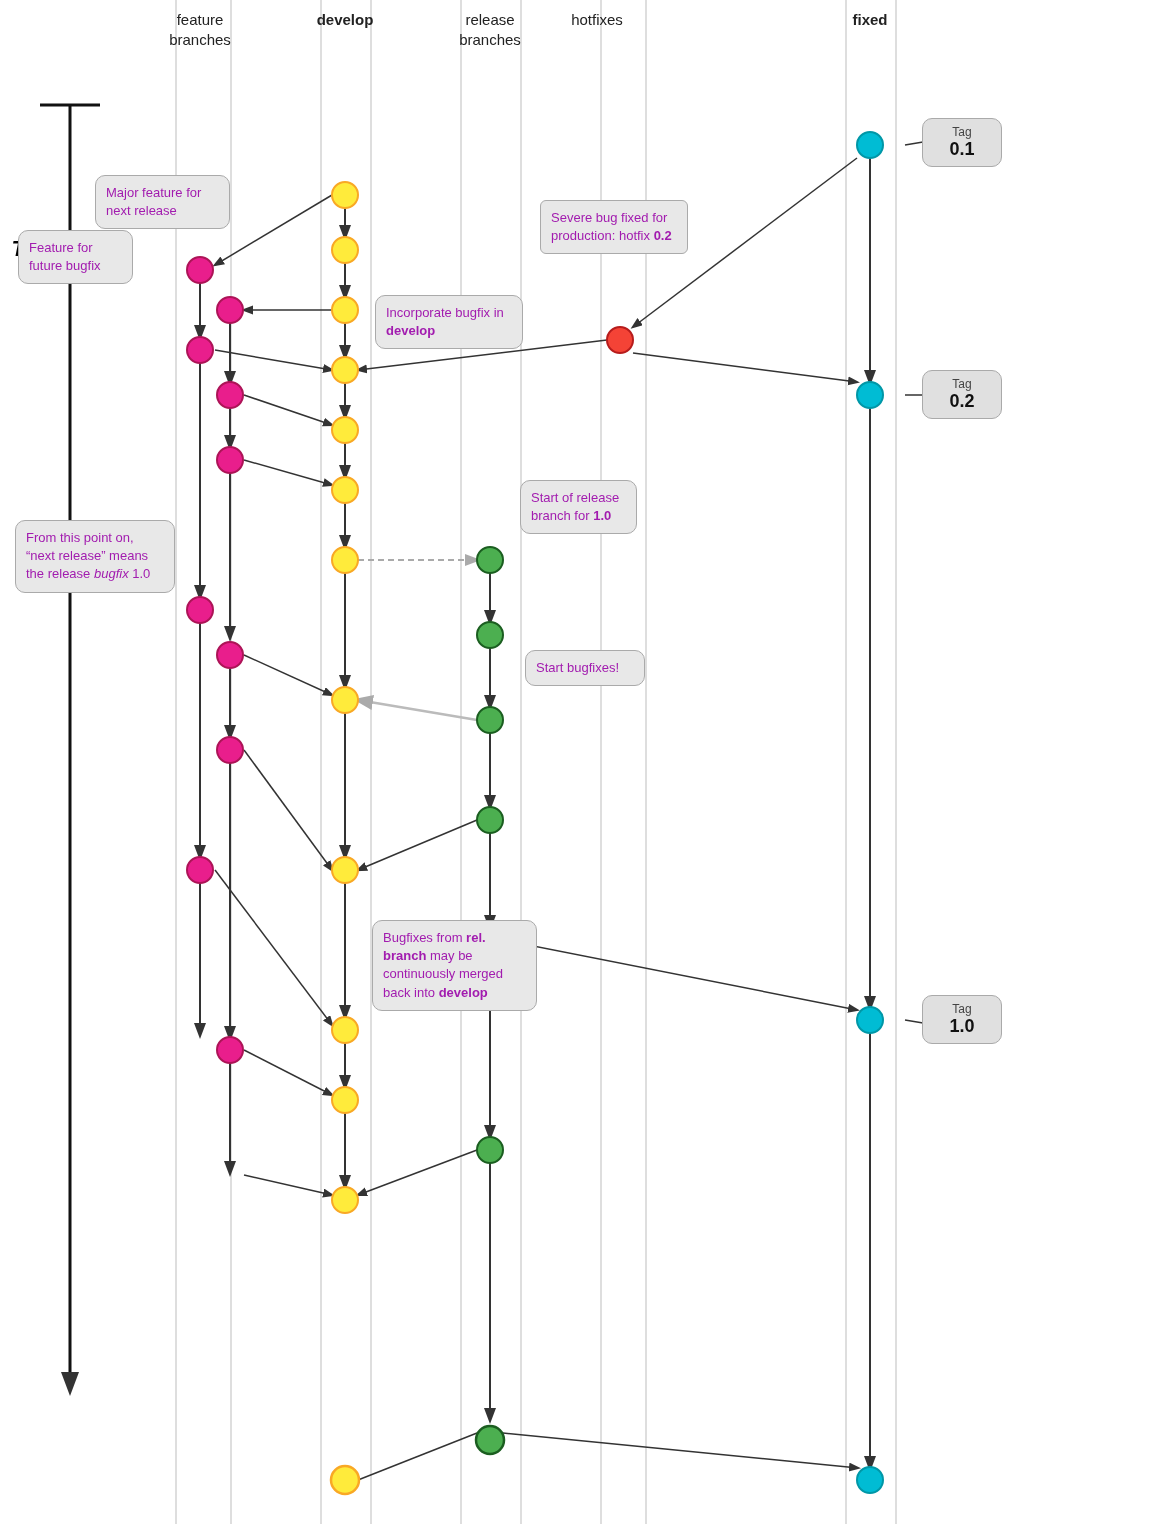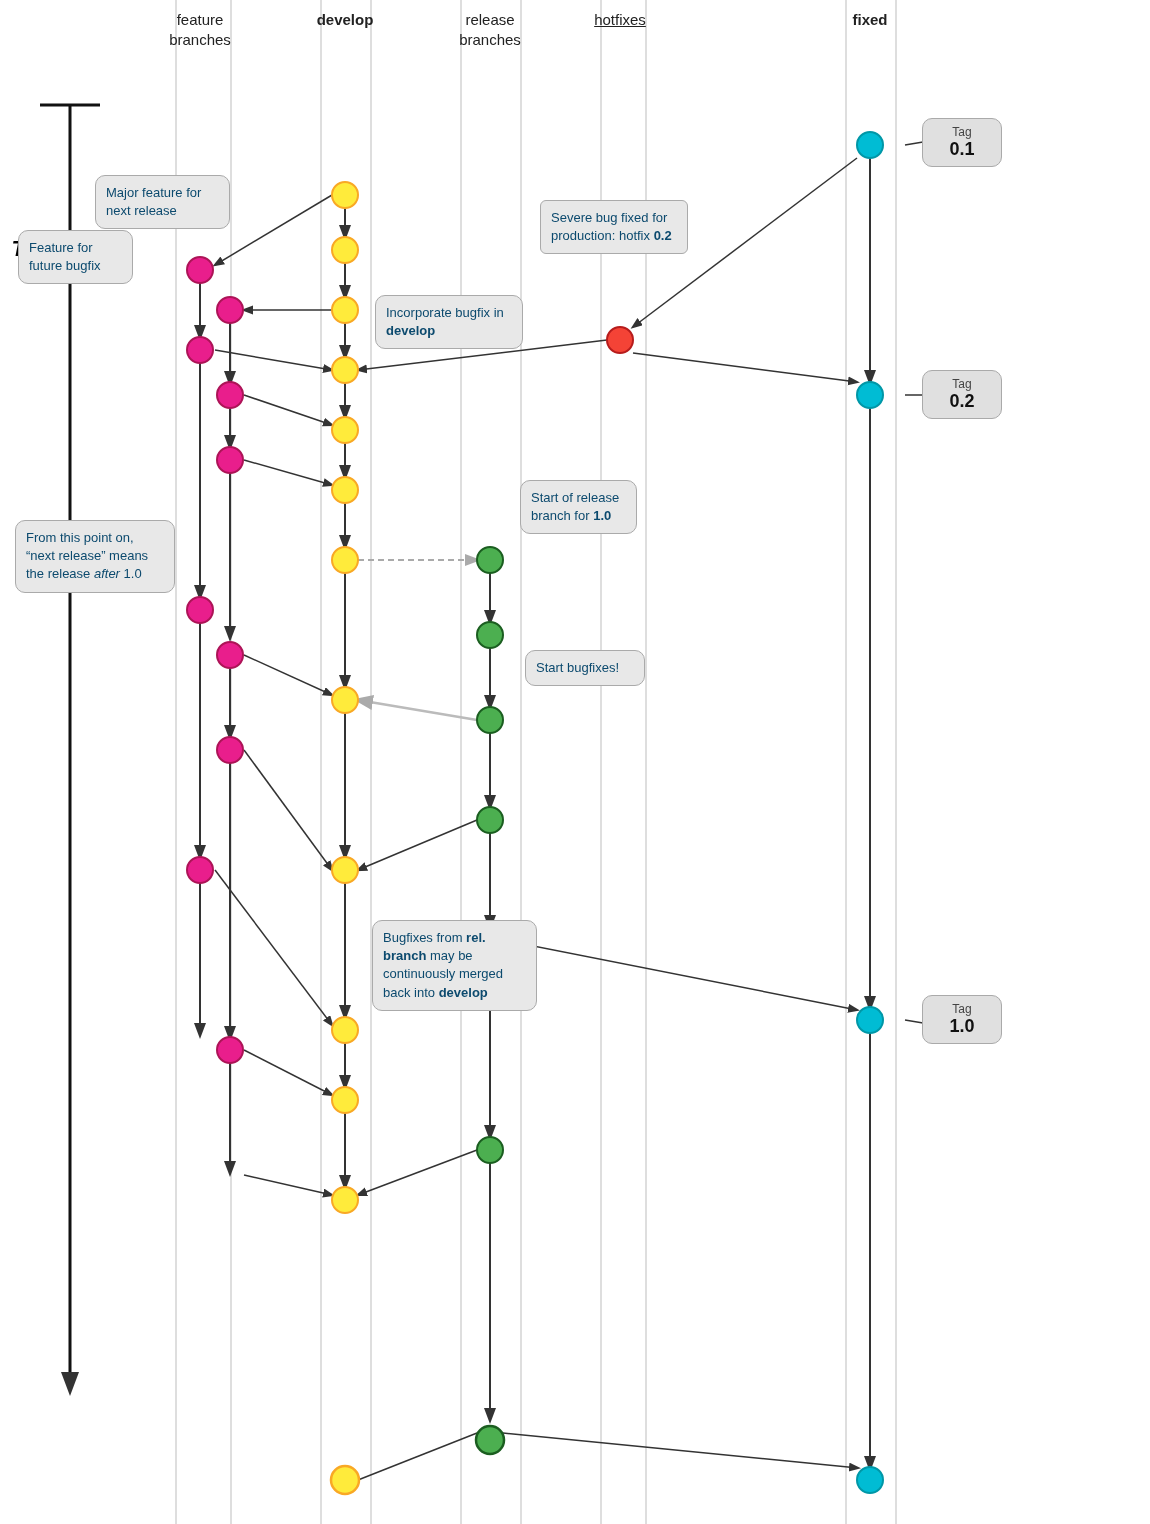--- a/index.html
+++ b/index.html
@@ -42,21 +42,21 @@
     }
 
     .callout {
       position: absolute;
       background: #e8e8e8;
       border: 1.5px solid #aaa;
       border-radius: 10px;
       padding: 8px 10px;
       font-size: 13px;
       line-height: 1.4;
-      color: #0c4a6e;
+      color: #a21caf;
       z-index: 20;
     }
     .callout b { font-weight: bold; }
     .callout i { font-style: italic; }
 
     svg.arrows {
       position: absolute;
       top: 0;
       left: 0;
       width: 1150px;
@@ -176,21 +176,21 @@
 <div class="lane-line" style="left:460px"></div>
 <div class="lane-line" style="left:520px"></div>
 <div class="lane-line" style="left:600px"></div>
 <div class="lane-line" style="left:645px"></div>
 <div class="lane-line" style="left:845px"></div>
 <div class="lane-line" style="left:895px"></div>
 
 <div class="col-label" style="left:145px; width:110px;">feature<br>branches</div>
 <div class="col-label bold" style="left:295px; width:100px;"><b>develop</b></div>
 <div class="col-label" style="left:435px; width:110px;">release<br>branches</div>
-<div class="col-label" style="left:575px; width:90px;text-decoration:underline;">hotfixes</div>
+<div class="col-label" style="left:552px; width:90px;">hotfixes</div>
 <div class="col-label bold" style="left:830px; width:80px;"><b>fixed</b></div>
 
 <div style="position:absolute;left:28px;top:220px;font-size:22px;font-weight:bold;font-style:italic;transform:rotate(-90deg);transform-origin:center;writing-mode:vertical-rl;text-orientation:mixed;letter-spacing:2px;"><i>Time</i></div>
 
 <div class="node" style="left:870px;top:145px;background:#00bcd4;border-color:#0097a7"></div>
 <div class="node" style="left:345px;top:195px;background:#ffeb3b;border-color:#f9a825"></div>
 <div class="node" style="left:200px;top:270px;background:#e91e8c;border-color:#ad1457"></div>
 <div class="node" style="left:230px;top:310px;background:#e91e8c;border-color:#ad1457"></div>
 <div class="node" style="left:345px;top:250px;background:#ffeb3b;border-color:#f9a825"></div>
 <div class="node" style="left:345px;top:310px;background:#ffeb3b;border-color:#f9a825"></div>
@@ -225,21 +225,21 @@
 <div class="callout" style="left:18px;top:230px;width:115px;">Feature for future bugfix</div>
 
 <div class="callout" style="left:95px;top:175px;width:135px;">Major feature for next release</div>
 
 <div class="callout" style="left:375px;top:295px;width:148px;">Incorporate bugfix in <b>develop</b></div>
 
 <div class="callout" style="left:540px;top:200px;width:148px;border-radius:6px;">Severe bug fixed for production: hotfix <b>0.2</b></div>
 
 <div class="callout" style="left:520px;top:480px;width:117px;">Start of release branch for <b>1.0</b></div>
 
-<div class="callout" style="left:15px;top:520px;width:160px;">From this point on, “next release” means the release <i>after</i> 1.0</div>
+<div class="callout" style="left:15px;top:520px;width:160px;">From this point on, “next release” means the release <i>bugfix</i> 1.0</div>
 
 <div class="callout" style="left:525px;top:650px;width:120px;">Start bugfixes!</div>
 
 <div class="callout" style="left:372px;top:920px;width:165px;">Bugfixes from <b>rel. branch</b> may be continuously merged back into <b>develop</b></div>
 
 <div class="tag-box" style="left:922px;top:118px;min-width:80px;">
   <div class="tag-label">Tag</div>
   <div class="tag-value">0.1</div>
 </div>
 

